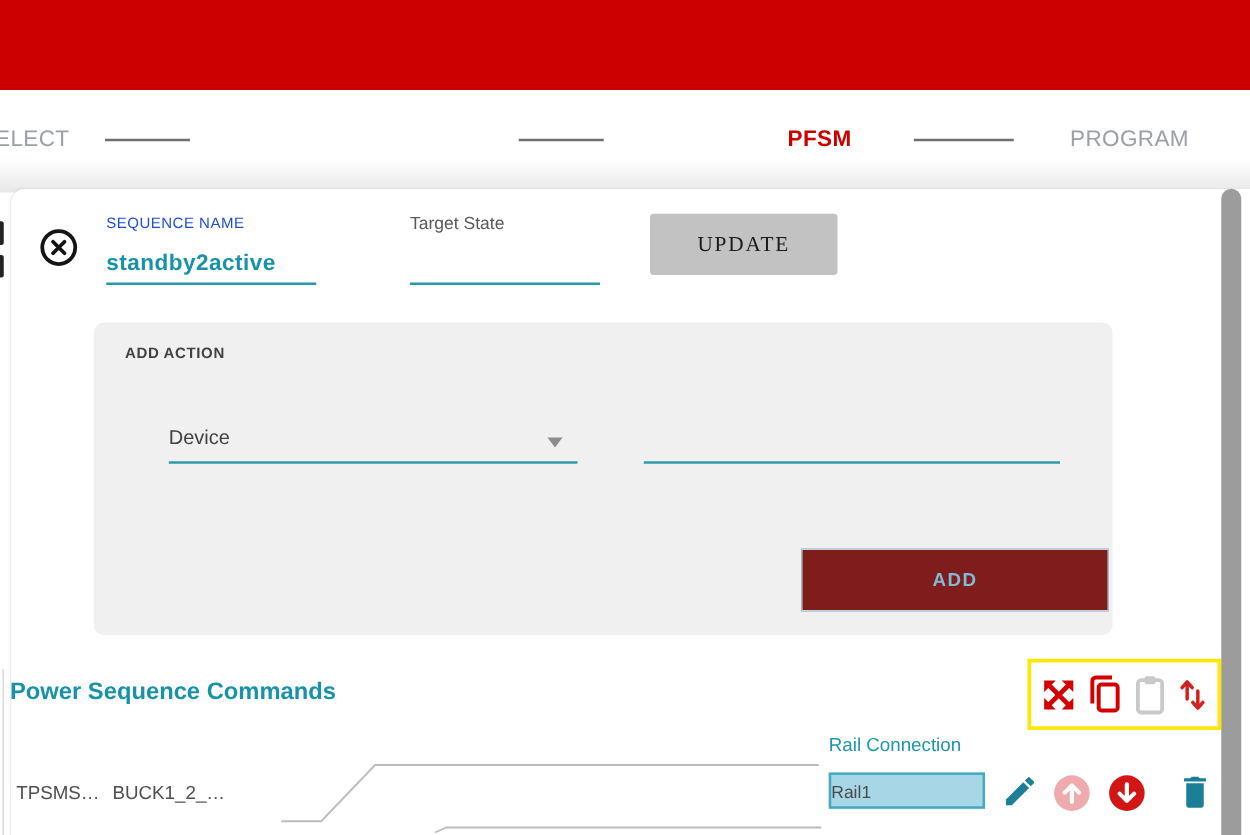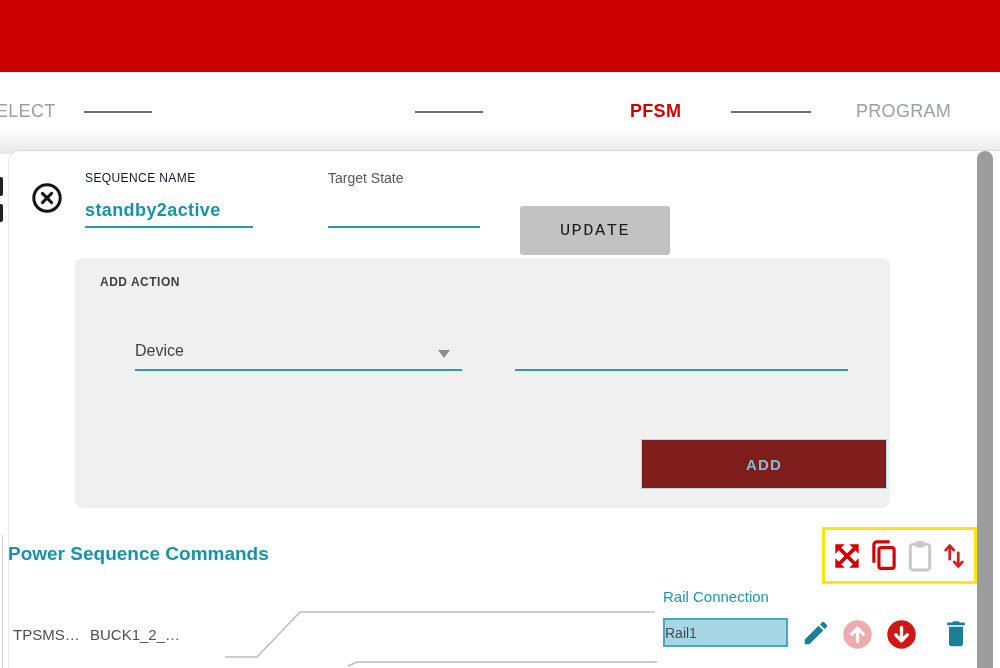--- a/index.html
+++ b/index.html
@@ -22,29 +22,29 @@
   .card-shadow-band { left:0; top:128px; width:1000px; height:26px;
     background:linear-gradient(#ffffff, #e7e7e7); }
   .card { left:8px; top:150px; width:992px; height:518px; background:#ffffff;
     border-top:1px solid #dcdcdc; border-left:1px solid #ececec;
     border-top-left-radius:12px; }
 
   .edge-frag { left:0; width:3px; background:#222; border-radius:0 2px 2px 0; }
   .edge-line { left:2px; width:1px; background:#d4d4d4; }
 
   
-  .seq-label { font-size:12px; color:#0f172a; letter-spacing:0.4px; }
+  .seq-label { font-size:12px; color:#1d4ed8; letter-spacing:0.4px; }
   .target-label { font-size:14px; color:#585858; }
   .teal-value { font-size:18px; font-weight:bold; color:#1792a9; letter-spacing:0.4px; }
   .underline { height:2px; background:#2598ab; }
   .dd-arrow { width:0; height:0; border-left:7px solid transparent;
     border-right:7px solid transparent; border-top:9px solid #7d7d7d; }
   .btn-update { left:520px; top:171px; width:150px; height:49px; background:#c2c2c2;
-    border:none; border-radius:3px; font-family:Liberation Mono, monospace; font-size:17px; color:#1b1b1b;
-    letter-spacing:1.5px; text-align:center; cursor:pointer;margin-top:35px; }
+    border:none; border-radius:3px; font-family:Liberation Serif, serif; font-size:17px; color:#1b1b1b;
+    letter-spacing:1.5px; text-align:center; cursor:pointer; }
 
   
   .panel { left:75px; top:258px; width:815px; height:250px; background:#f0f0f0; border-radius:8px; }
   .panel-title { left:100px; top:275px; font-size:12px; font-weight:bold; color:#414141; letter-spacing:0.5px; }
   .dd-label { font-size:16px; color:#414141; }
   .dd-arrow-sm { width:0; height:0; border-left:6px solid transparent;
     border-right:6px solid transparent; border-top:8px solid #8c8c8c; }
   .underline-thin { height:2px; background:#2e9aaa; }
   .btn-add { left:641px; top:439px; width:246px; height:50px; background:#7f1d1d;
     border:1.5px solid #b5d9e6; font-family:inherit; font-size:15px; font-weight:bold;

